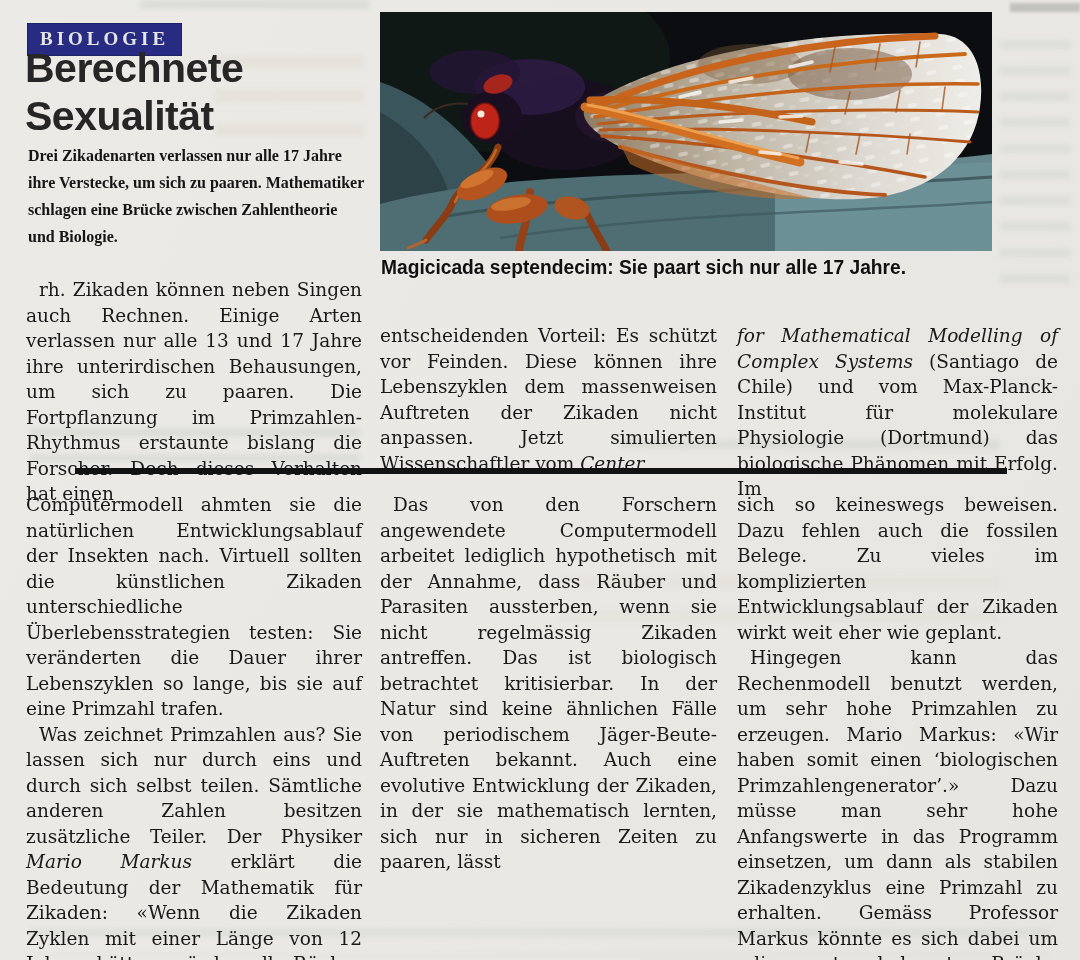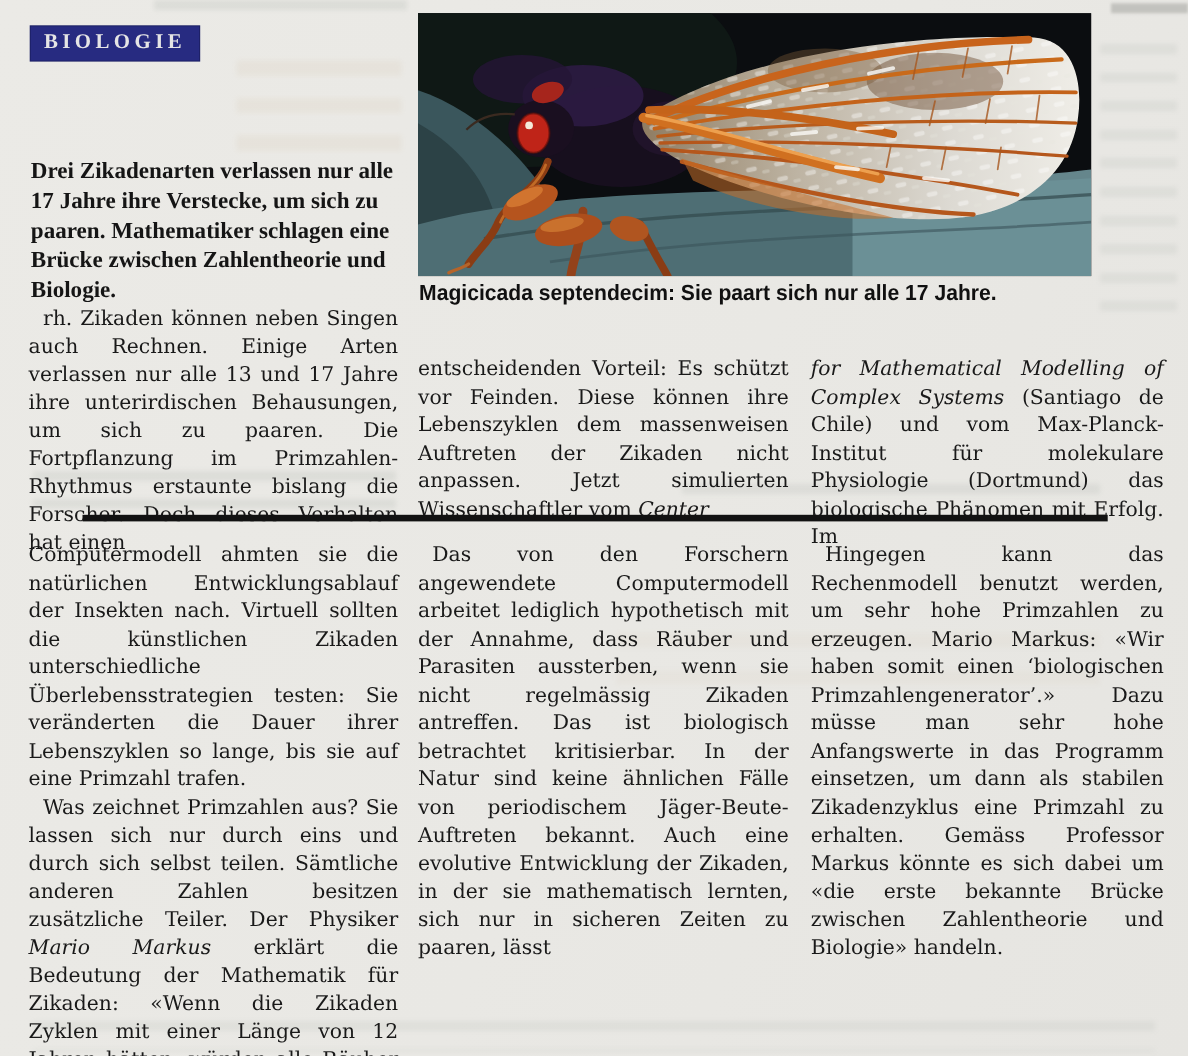--- a/index.html
+++ b/index.html
@@ -25,21 +25,21 @@
     box-shadow:0 0 0 1px #1d2166;
   }
   .headline{
     position:absolute;left:25px;top:44px;width:345px;
     font-family:"Liberation Sans",sans-serif;font-weight:700;
     font-size:41px;line-height:48px;letter-spacing:-.5px;color:#262626;
   }
   .lede{
     position:absolute;left:28px;top:142px;width:338px;
     font-family:"Liberation Serif",serif;font-weight:700;
-    font-size:21px;line-height:27px;color:#151515;
+    font-size:16px;line-height:27px;color:#151515;
   }
   .bodycol{
     position:absolute;font-size:18.5px;line-height:25.5px;
     text-align:justify;color:#191919;hyphens:auto;-webkit-hyphens:auto;
   }
   .bodycol p{margin:0;}
   .bodycol p.indent{text-indent:13px;}
   .photo{
     position:absolute;left:380px;top:12px;width:612px;height:239px;
     background:#0b0d10;
@@ -69,20 +69,21 @@
   <div class="smudge warm" style="left:215px;top:55px;width:150px;height:90px;opacity:.18;"></div>
   <div class="smudge" style="left:1000px;top:40px;width:70px;height:260px;opacity:.22;"></div>
   <div class="smudge" style="left:30px;top:428px;width:330px;height:34px;opacity:.28;"></div>
   <div class="smudge" style="left:620px;top:440px;width:380px;height:24px;opacity:.26;"></div>
   <div class="smudge warm" style="left:560px;top:575px;width:440px;height:60px;opacity:.10;"></div>
   <div class="smudge" style="left:30px;top:928px;width:1020px;height:28px;opacity:.20;"></div>
   <div class="corner-strip"></div>
 
   <div class="kicker">BIOLOGIE</div>
 
+  <h1 class="headline" style="margin:0;">Berechnete Sexualität</h1>
 
   <div class="lede">Drei Zikadenarten verlassen nur alle 17 Jahre ihre Verstecke, um sich zu paaren. Mathematiker schlagen eine Brücke zwischen Zahlentheorie und Biologie.</div>
 
   <div class="photo">
     <svg width="612" height="239" viewBox="0 0 612 239">
       <defs>
         <linearGradient id="wingGrad" x1="0" y1="0" x2="1" y2="0">
           <stop offset="0" stop-color="#8f7c62"></stop>
           <stop offset="0.35" stop-color="#bdb3a2"></stop>
           <stop offset="0.7" stop-color="#dcd9d2"></stop>
@@ -176,16 +177,17 @@
   <div class="rule"></div>
 
   <div class="bodycol col-lower-left" lang="de">
       <p><span>Computermodell ahmten sie die natürlichen Entwicklungsablauf der Insekten nach. Virtuell sollten die künstlichen Zikaden unterschiedliche Überlebensstrategien testen: Sie veränderten die Dauer ihrer Lebenszyklen so lange, bis sie auf eine Primzahl trafen.</span></p>
       <p class="indent"><span>Was zeichnet Primzahlen aus? Sie lassen sich nur durch eins und durch sich selbst teilen. Sämtliche anderen Zahlen besitzen zusätzliche Teiler. Der Physiker </span><span style="font-style: italic;">Mario Markus</span><span> erklärt die Bedeutung der Mathematik für Zikaden: «Wenn die Zikaden Zyklen mit einer Länge von 12 Jahren hätten, würden alle Räuber mit einer Fortpflanzungs-</span></p>
     </div>
   <div class="bodycol col-lower-mid" lang="de">
       <p class="indent"><span>Das von den Forschern angewendete Computermodell arbeitet lediglich hypothetisch mit der Annahme, dass Räuber und Parasiten aussterben, wenn sie nicht regelmässig Zikaden antreffen. Das ist biologisch betrachtet kritisierbar. In der Natur sind keine ähnlichen Fälle von periodischem Jäger-Beute-Auftreten bekannt. Auch eine evolutive Entwicklung der Zikaden, in der sie mathematisch lernten, sich nur in sicheren Zeiten zu paaren, lässt</span></p>
     </div>
   <div class="bodycol col-lower-right" lang="de">
+      <p><span>sich so keineswegs beweisen. Dazu fehlen auch die fossilen Belege. Zu vieles im komplizierten Entwicklungsablauf der Zikaden wirkt weit eher wie geplant.</span></p>
       <p class="indent"><span>Hingegen kann das Rechenmodell benutzt werden, um sehr hohe Primzahlen zu erzeugen. Mario Markus: «Wir haben somit einen ‘biologischen Primzahlengenerator’.» Dazu müsse man sehr hohe Anfangswerte in das Programm einsetzen, um dann als stabilen Zikadenzyklus eine Primzahl zu erhalten. Gemäss Professor Markus könnte es sich dabei um «die erste bekannte Brücke zwischen Zahlentheorie und Biologie» handeln.</span></p>
     </div>
 
 </div>
 
 </body></html>

